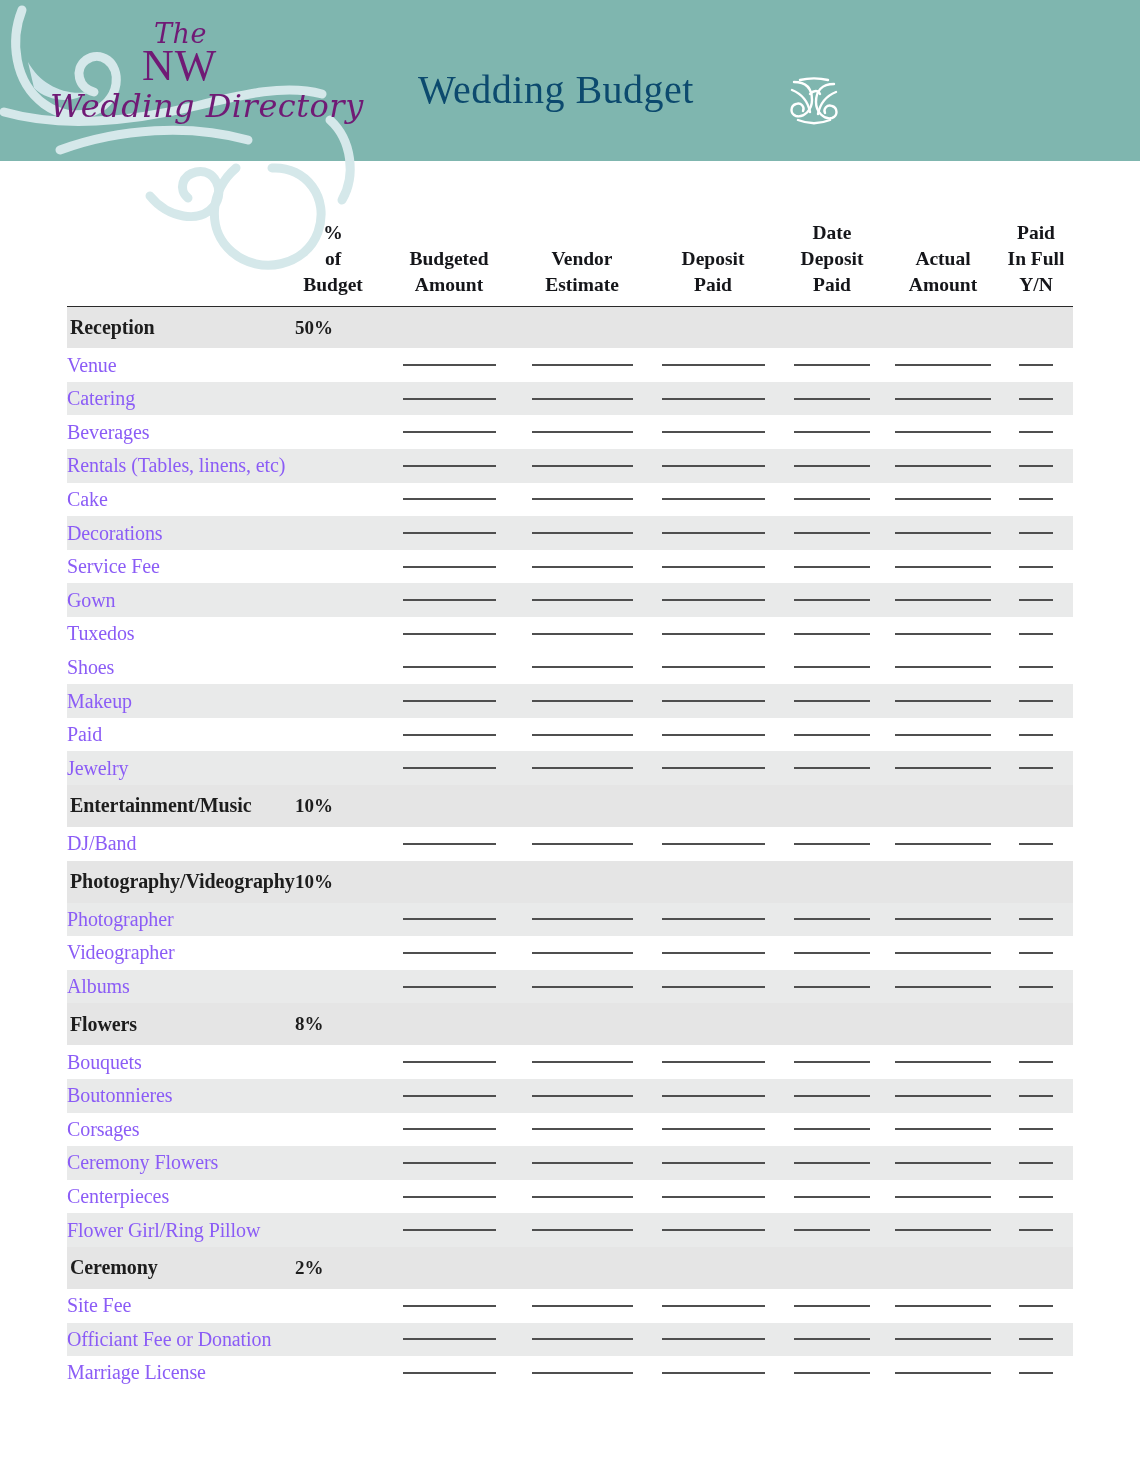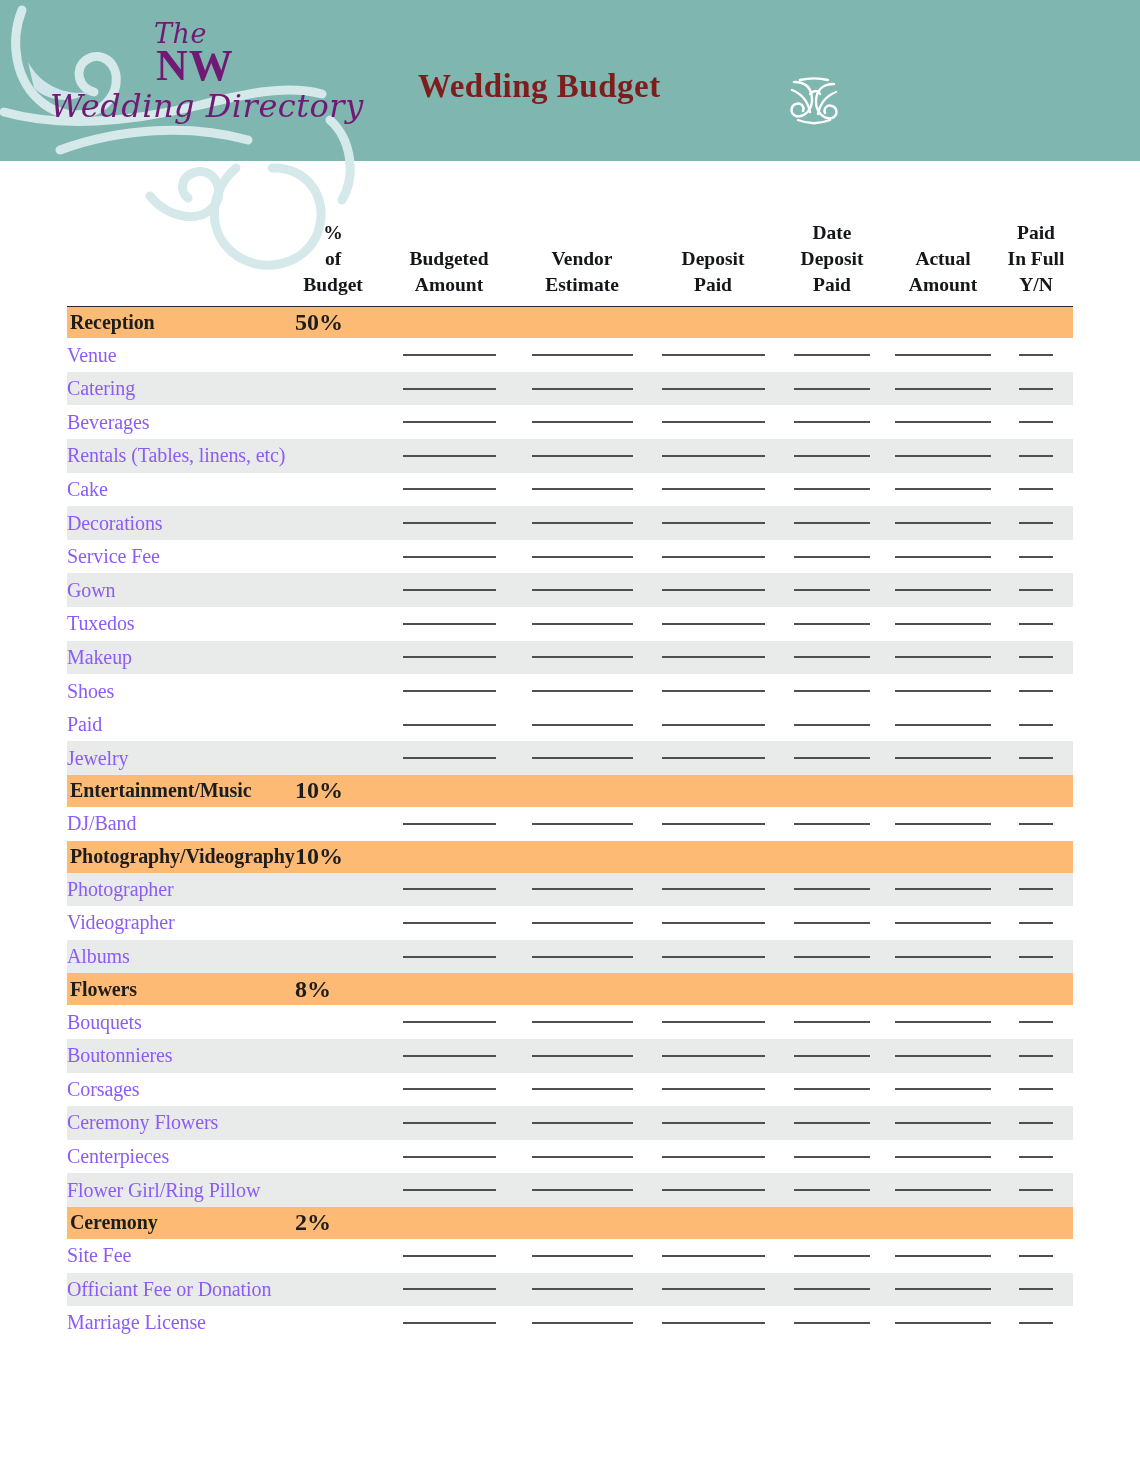--- a/index.html
+++ b/index.html
@@ -46,49 +46,48 @@
     font-style: italic;
     font-size: 27px;
     line-height: 1;
     position: absolute;
     left: 124px;
     top: 12px;
     letter-spacing: 0.5px;
   }
   .logo-nw {
     font-family: "Liberation Serif", serif;
-    font-weight: bold;
+    font-weight: normal;
     font-size: 44px;
     line-height: 1;
     position: absolute;
     left: 112px;
     top: 36px;
     letter-spacing: 1px;
-    margin-left: 14px;
   }
   .logo-directory {
     font-family: "DejaVu Serif", serif;
     font-style: italic;
     font-size: 32px;
     line-height: 1;
     position: absolute;
     left: 20px;
     top: 82px;
     white-space: nowrap;
     letter-spacing: 0.5px;
     text-align: right;
   }
   .doc-title {
     position: absolute;
     left: 418px;
     top: 70px;
     font-family: "Liberation Serif", "DejaVu Serif", serif;
-    font-size: 33px;
-    font-weight: bold;
-    color: #7f1d1d;
+    font-size: 40px;
+    font-weight: normal;
+    color: #0c4a6e;
     letter-spacing: 0.5px;
     line-height: 1;
     z-index: 3;
   }
   .title-fleuron {
     position: absolute;
     left: 786px;
     top: 76px;
     width: 56px;
     height: 50px;
@@ -124,33 +123,33 @@
     line-height: 1.33;
     vertical-align: bottom;
     padding: 0 0 8px 0;
     text-align: center;
     color: #15161a;
     font-family: "Liberation Serif", "DejaVu Serif", serif;
   }
   thead th.blank-head { text-align: left; }
 
   tbody tr.section-row td {
-    background: #fdba74;
-    height: 32px;
+    background: #e5e5e5;
+    height: 42px;
     padding: 0;
   }
   tbody tr.section-row td.sec-name {
     font-size: 20px;
     font-weight: bold;
     padding-left: 3px;
     white-space: nowrap;
     letter-spacing: -0.1px;
   }
   tbody tr.section-row td.sec-pct {
-    font-size: 24px;
+    font-size: 19px;
     font-weight: bold;
     text-align: left;
     padding-left: 12px;
   }
   tbody tr.section-row.first-section td { border-top: 1.4px solid #2a2a2a; }
 
   tbody tr.item-row td {
     height: 33.6px;
     padding: 0;
     background: #ffffff;
@@ -355,32 +354,32 @@
         <tr class="item-row">
           <td class="item-name">Tuxedos</td>
           <td></td>
           <td class="fill"><span class="blank-line w-bud"></span></td>
           <td class="fill"><span class="blank-line w-ven"></span></td>
           <td class="fill"><span class="blank-line w-dep"></span></td>
           <td class="fill"><span class="blank-line w-date"></span></td>
           <td class="fill"><span class="blank-line w-act"></span></td>
           <td class="fill"><span class="blank-line w-paid"></span></td>
         </tr>
+        <tr class="item-row">
+          <td class="item-name">Shoes</td>
+          <td></td>
+          <td class="fill"><span class="blank-line w-bud"></span></td>
+          <td class="fill"><span class="blank-line w-ven"></span></td>
+          <td class="fill"><span class="blank-line w-dep"></span></td>
+          <td class="fill"><span class="blank-line w-date"></span></td>
+          <td class="fill"><span class="blank-line w-act"></span></td>
+          <td class="fill"><span class="blank-line w-paid"></span></td>
+        </tr>
         <tr class="item-row alt">
           <td class="item-name">Makeup</td>
-          <td></td>
-          <td class="fill"><span class="blank-line w-bud"></span></td>
-          <td class="fill"><span class="blank-line w-ven"></span></td>
-          <td class="fill"><span class="blank-line w-dep"></span></td>
-          <td class="fill"><span class="blank-line w-date"></span></td>
-          <td class="fill"><span class="blank-line w-act"></span></td>
-          <td class="fill"><span class="blank-line w-paid"></span></td>
-        </tr>
-        <tr class="item-row">
-          <td class="item-name">Shoes</td>
           <td></td>
           <td class="fill"><span class="blank-line w-bud"></span></td>
           <td class="fill"><span class="blank-line w-ven"></span></td>
           <td class="fill"><span class="blank-line w-dep"></span></td>
           <td class="fill"><span class="blank-line w-date"></span></td>
           <td class="fill"><span class="blank-line w-act"></span></td>
           <td class="fill"><span class="blank-line w-paid"></span></td>
         </tr>
         <tr class="item-row">
           <td class="item-name">Paid</td>

